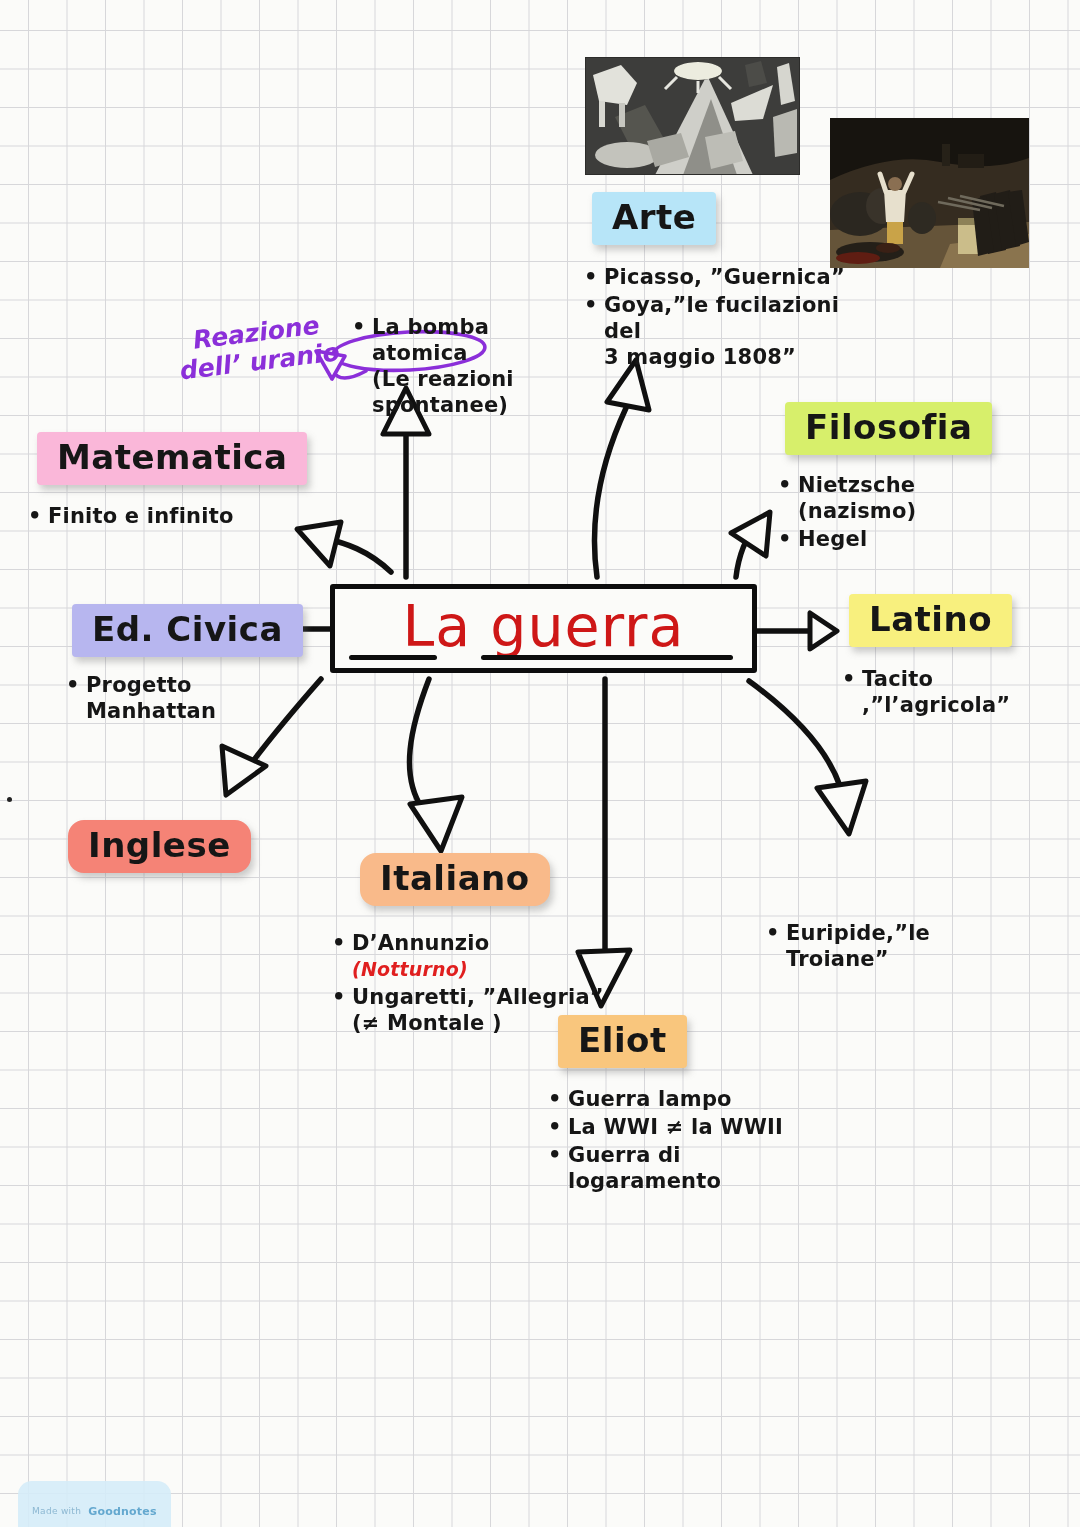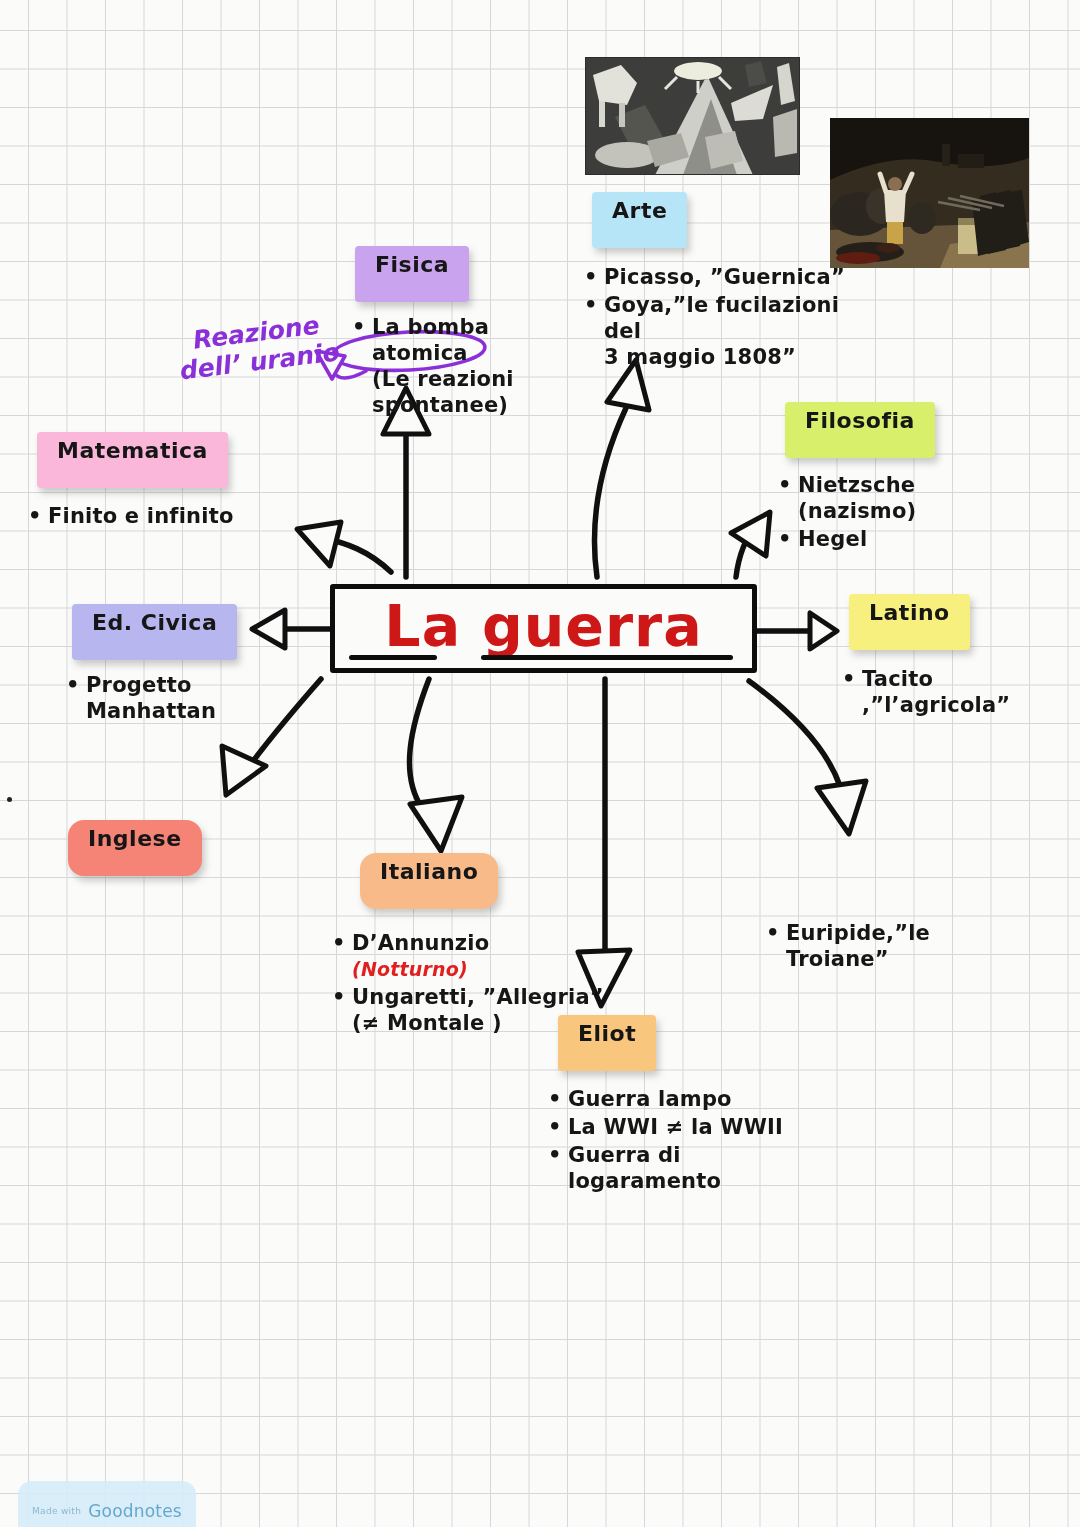--- a/index.html
+++ b/index.html
@@ -15,60 +15,60 @@
     color:#161616;
   }
   .arrows{position:absolute;left:0;top:0;width:1080px;height:1527px;pointer-events:none;}
   .arrows path,.arrows line{fill:none;stroke:#101010;stroke-width:5.5;stroke-linecap:round;}
   .arrows polygon{fill:#fbfbf9;stroke:#101010;stroke-width:5;stroke-linejoin:round;}
   .ink path{stroke:#8b2fd9;stroke-width:3.6;}
   .ink polygon{stroke:#8b2fd9;stroke-width:3.6;fill:#fbfbf9;}
   .ink ellipse{fill:none;stroke:#8b2fd9;stroke-width:3.6;}
 
   .sticky{
-    position:absolute;display:inline-block;padding:7px 20px 25px 20px;
-    font-size:22px;font-weight:bold;letter-spacing:.5px;line-height:1.1;
+    position:absolute;display:inline-block;padding:7px 20px 9px 20px;
+    font-size:34px;font-weight:bold;letter-spacing:.5px;line-height:1.1;
     border-radius:4px;box-shadow:3px 5px 7px rgba(110,110,110,.35);
     white-space:nowrap;
   }
   .round{border-radius:16px;}
   .bullets{position:absolute;list-style:none;margin:6px;padding:0;
     font-size:21px;font-weight:bold;line-height:26px;letter-spacing:.2px;}
   .bullets li{position:relative;padding-left:24px;white-space:pre-line;margin-bottom:2px;}
   .bullets li::before{content:"•";position:absolute;left:4px;top:0;}
   .red-ink{color:#e01f1f;font-size:19px;font-style:italic;font-weight:bold;}
 
   .guerra-box{
     position:absolute;left:330px;top:584px;width:417px;height:79px;
     border:5px solid #0d0d0d;border-radius:3px;background:#fbfbf9;
     display:flex;align-items:center;justify-content:center;
   }
   .guerra-text{
-    font-size:57px;font-weight:bold;color:#ce1717;letter-spacing:1px;
+    font-size:57px;font-weight:normal;color:#ce1717;letter-spacing:1px;
     transform:translateY(-3px);
   }
   .guerra-u{position:absolute;background:#0d0d0d;height:5px;border-radius:3px;bottom:8px;}
   .u1{left:14px;width:88px;}
   .u2{left:146px;width:252px;}
 
   .hand-purple{
     position:absolute;left:168px;top:318px;width:180px;
     color:#8b2fd9;font-size:25px;font-weight:bold;font-style:italic;
     line-height:29px;text-align:center;transform:rotate(-7deg);white-space:nowrap;
   }
   .painting{position:absolute;overflow:hidden;}
   .stray-dot{position:absolute;left:7px;top:797px;width:5px;height:5px;border-radius:50%;background:#222;}
 
   .watermark{
     position:absolute;left:18px;top:1481px;height:28px;padding:16px 14px;
     background:rgba(213,236,248,.9);border-radius:14px;
     display:flex;align-items:center;gap:7px;
   }
   .watermark .made{font-size:9px;color:#8db8d2;letter-spacing:.3px;}
-  .watermark .brand{font-size:17px;color:#64a8cf;letter-spacing:.2px;}
+  .watermark .brand{font-size:11px;color:#64a8cf;letter-spacing:.2px;font-weight:bold;}
 </style>
 </head>
 <body>
 
 <div class="page">
 
   <svg class="arrows" viewBox="0 0 1080 1527">
     <g>
       <path d="M406,577 L406,434"></path>
         <polygon points="406,388 383,434 429,434"></polygon>
@@ -170,21 +170,20 @@
     </svg>
   </div>
 
   <div class="sticky" style="left:592px;top:192px;background:#b7e5f8">Arte</div>
   <ul class="bullets" style="left:574px;top:258px;width:270px">
     <li>Picasso, ”Guernica”</li>
     <li>Goya,”le fucilazioni del
 3 maggio 1808”</li>
   </ul>
 
-  <div class="sticky" style="left:355px;top:246px;background:#c9a3ee">Fisica</div>
   <ul class="bullets" style="left:342px;top:308px;width:230px">
     <li>La bomba atomica
 (Le reazioni
 spontanee)</li>
   </ul>
 
   <div class="hand-purple">
     <div>Reazione</div>
     <div>dell’ uranio</div>
   </div>

